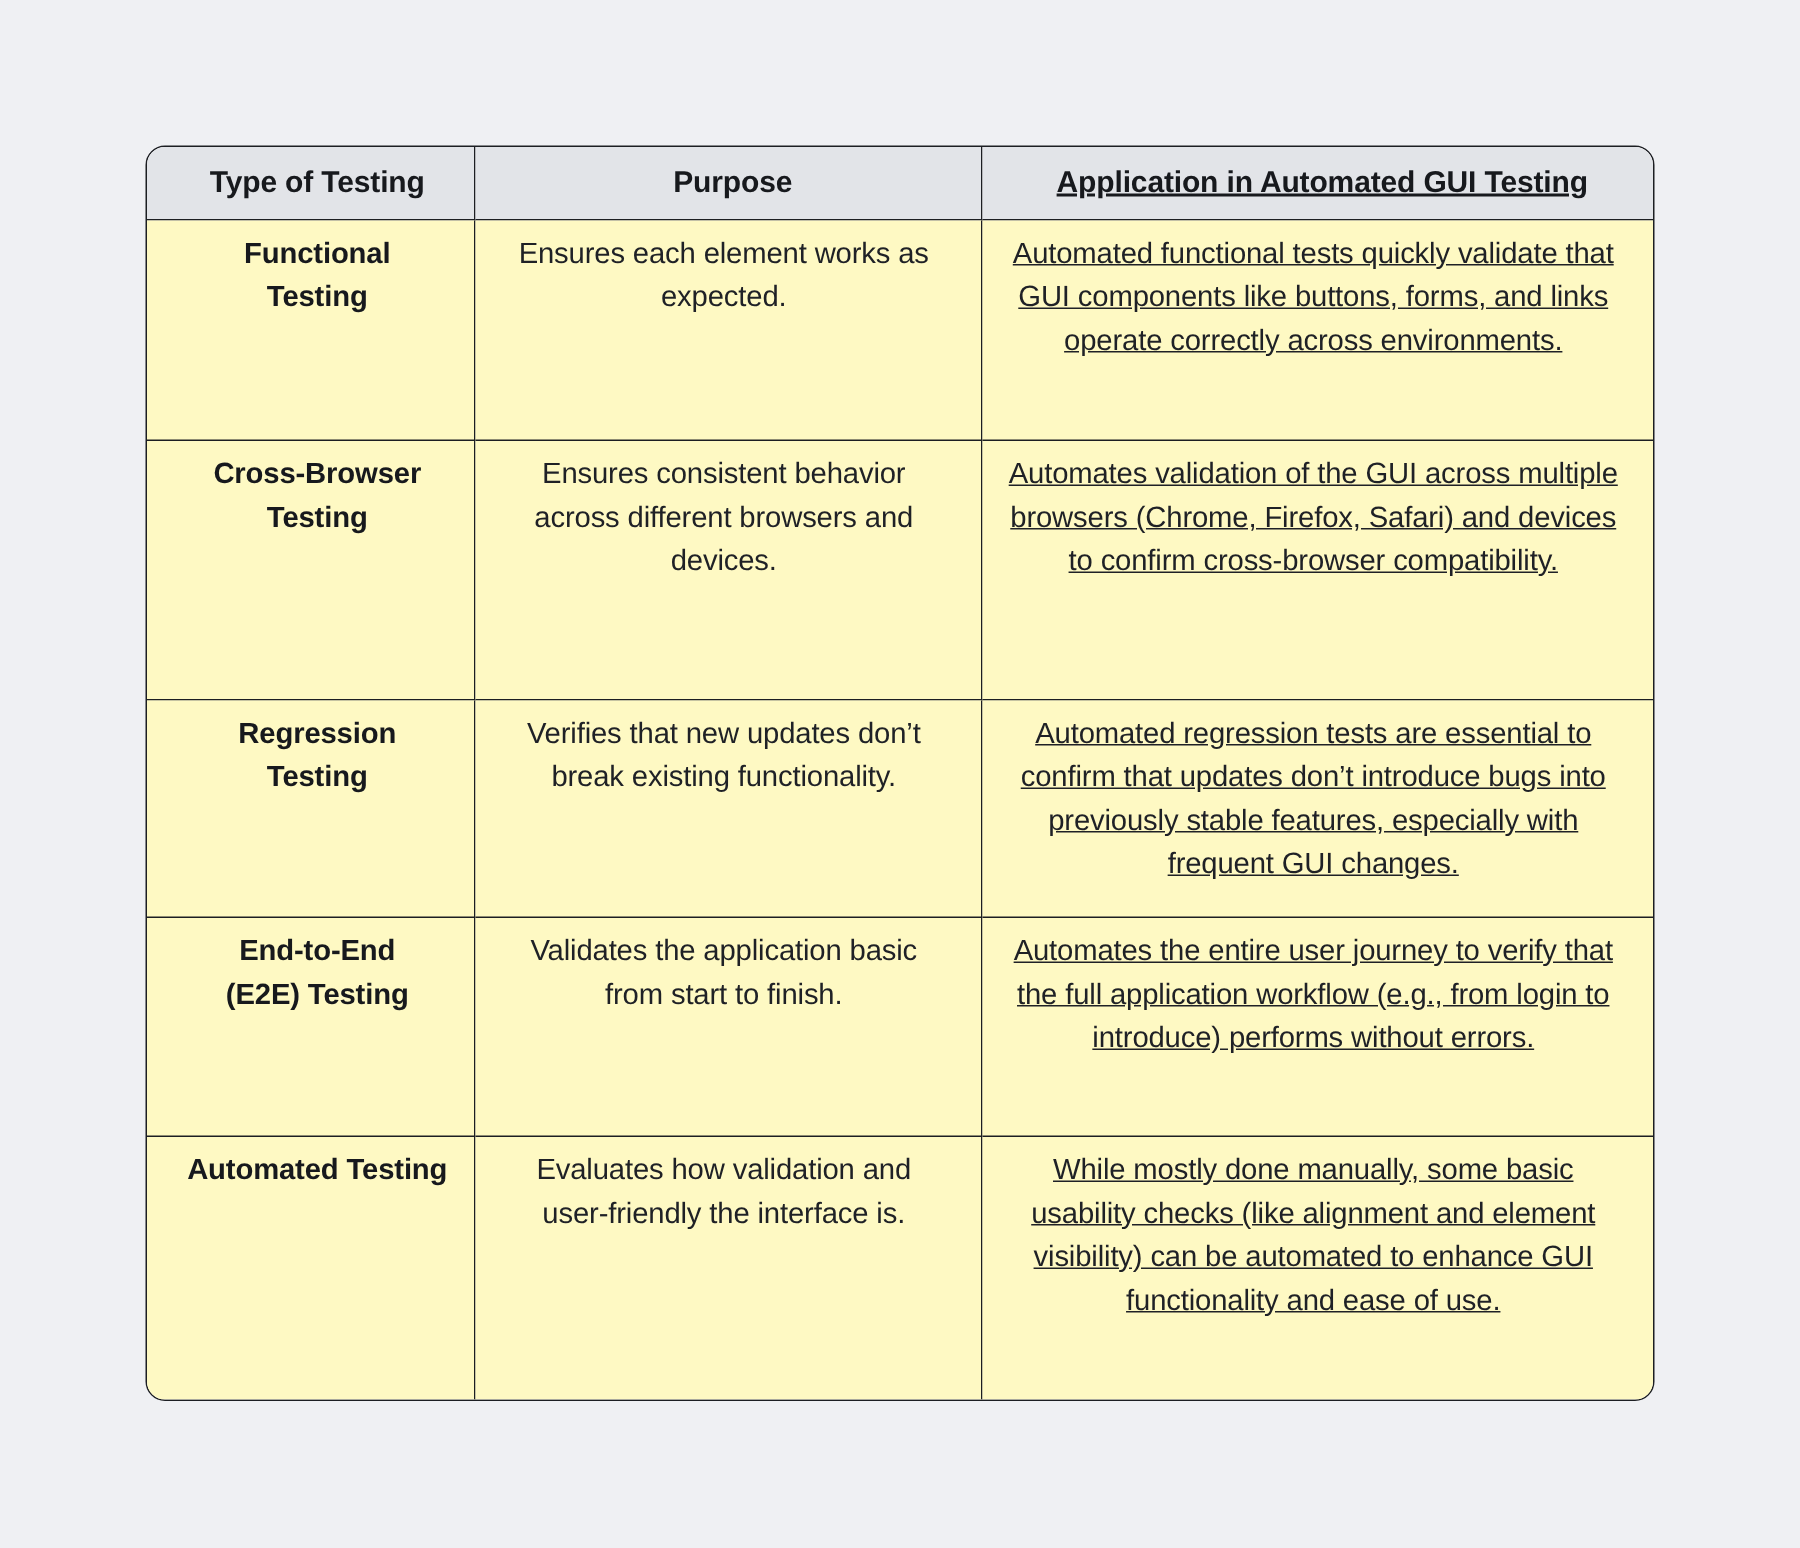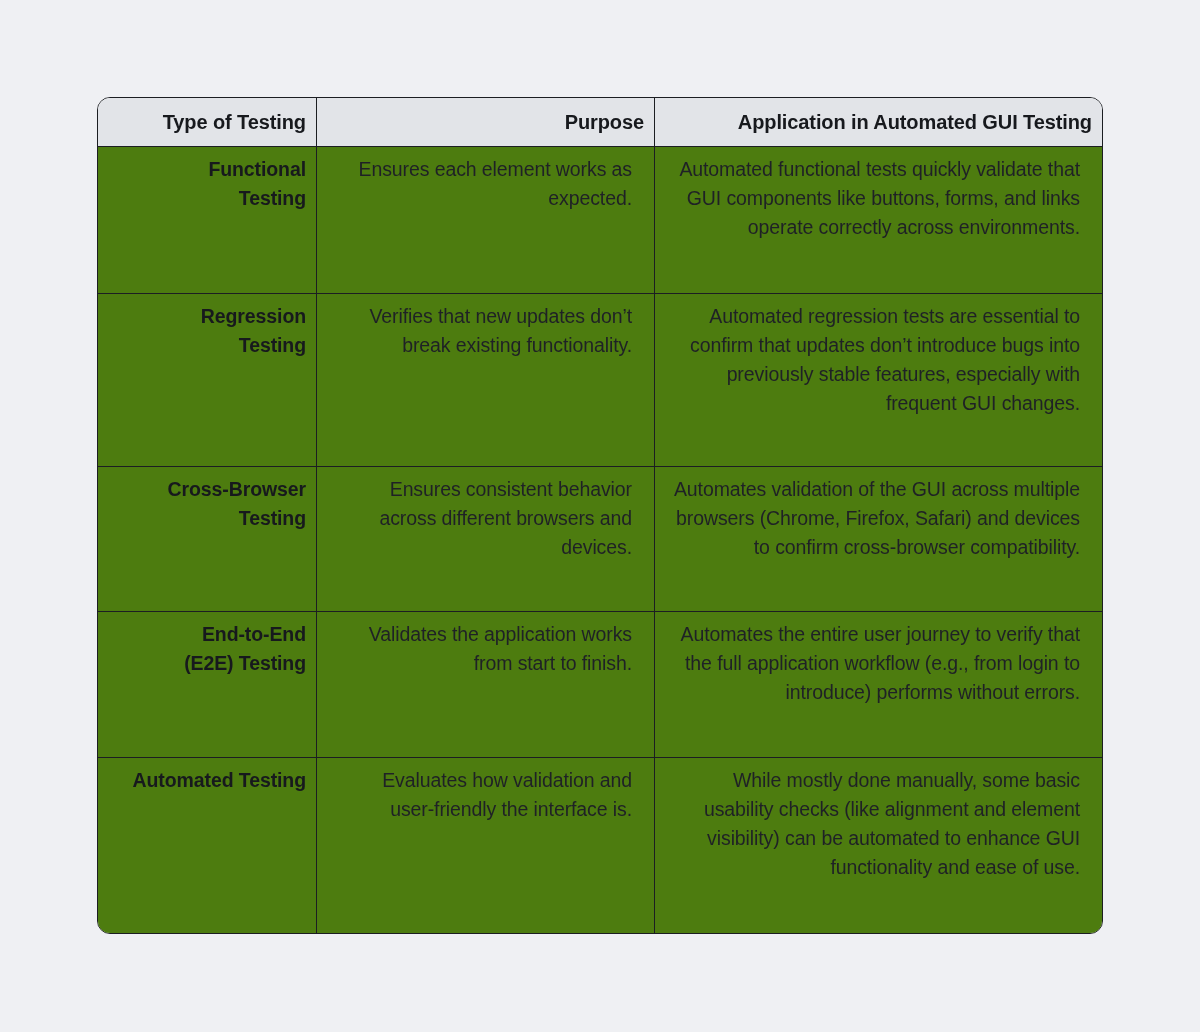--- a/index.html
+++ b/index.html
@@ -26,41 +26,41 @@
     border-collapse: separate;
     border-spacing: 0;
     table-layout: fixed;
   }
   col.c1 { width: 219px; }
   col.c2 { width: 338px; }
   col.c3 { width: 447px; }
   th, td {
     box-sizing: border-box;
     border-right: 1px solid #1c1e22;
-    text-align: right;
+    text-align: center;
     letter-spacing: -0.1px;
   }
-  th:last-child, td:last-child { border-right: none; }
+  th:last-child, td:last-child { border-right: none; text-decoration: underline; }
   th {
     background: #e2e4e8;
     height: 49px;
     vertical-align: middle;
     font-size: 20px;
     font-weight: 700;
     color: #17191d;
     border-bottom: 1px solid #1c1e22;
     padding: 0 10px 0 16px;
   }
   th:first-child { padding-left: 19px; }
   td {
     vertical-align: top;
     font-size: 19.5px;
     line-height: 29px;
     color: #1f2126;
-    background: #4d7c0f;
+    background: #fef9c3;
     border-bottom: 1px solid #1c1e22;
     padding: 8px 22px 10px 16px;
   }
   td.type-cell {
     font-weight: 700;
     color: #17191d;
     white-space: pre-line;
     padding-left: 19px;
     padding-right: 10px;
   }
@@ -90,35 +90,35 @@
       </tr>
     </thead>
     <tbody>
       <tr>
         <td class="type-cell">Functional
 Testing</td>
         <td>Ensures each element works as expected.</td>
         <td>Automated functional tests quickly validate that GUI components like buttons, forms, and links operate correctly across environments.</td>
       </tr>
       <tr>
+        <td class="type-cell">Cross-Browser
+Testing</td>
+        <td>Ensures consistent behavior across different browsers and devices.</td>
+        <td>Automates validation of the GUI across multiple browsers (Chrome, Firefox, Safari) and devices to confirm cross-browser compatibility.</td>
+      </tr>
+      <tr>
         <td class="type-cell">Regression
 Testing</td>
         <td>Verifies that new updates don’t break existing functionality.</td>
         <td>Automated regression tests are essential to confirm that updates don’t introduce bugs into previously stable features, especially with frequent GUI changes.</td>
       </tr>
       <tr>
-        <td class="type-cell">Cross-Browser
-Testing</td>
-        <td>Ensures consistent behavior across different browsers and devices.</td>
-        <td>Automates validation of the GUI across multiple browsers (Chrome, Firefox, Safari) and devices to confirm cross-browser compatibility.</td>
-      </tr>
-      <tr>
         <td class="type-cell">End-to-End
 (E2E) Testing</td>
-        <td>Validates the application works from start to finish.</td>
+        <td>Validates the application basic from start to finish.</td>
         <td>Automates the entire user journey to verify that the full application workflow (e.g., from login to introduce) performs without errors.</td>
       </tr>
       <tr>
         <td class="type-cell">Automated Testing</td>
         <td>Evaluates how validation and user-friendly the interface is.</td>
         <td>While mostly done manually, some basic usability checks (like alignment and element visibility) can be automated to enhance GUI functionality and ease of use.</td>
       </tr>
     </tbody>
   </table>
 </div>

